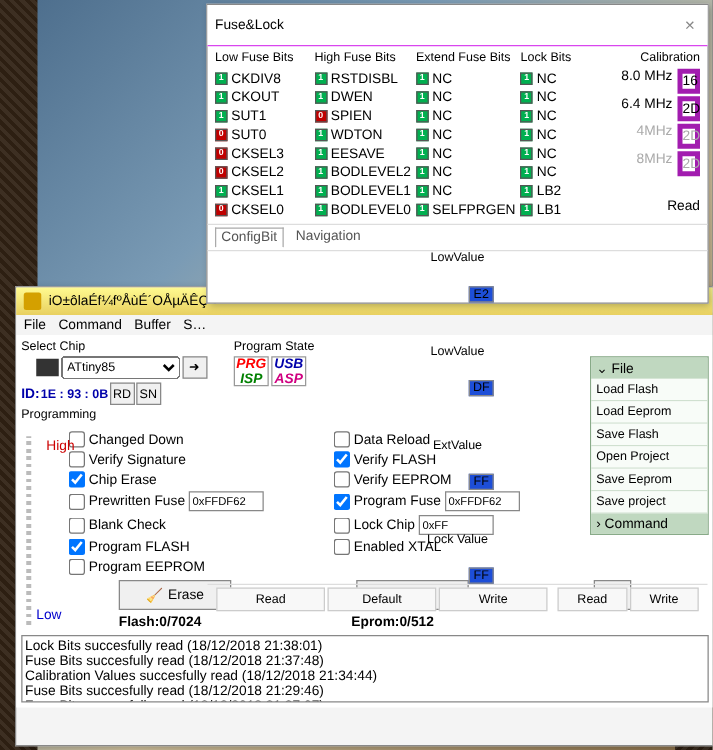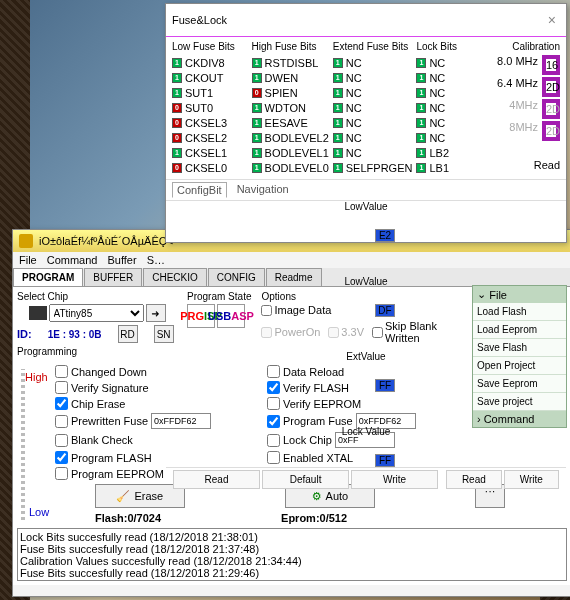--- a/index.html
+++ b/index.html
@@ -38,33 +38,33 @@
 .tab { padding: 3px 8px; font-size: 10px; border: 1px solid #999; border-bottom: none; margin-right: 1px; background: #e0e0e0; }
 .tab.active { background: #fff; font-weight: bold; }
 .main-body { background: #fff; padding: 4px; display: flex; flex-direction: column; height: calc(100% - 68px); }
 .top-row { display: flex; gap: 10px; align-items: flex-start; }
 .chip-sel { width: 160px; }
 .lbl { font-size: 10px; margin-bottom: 2px; display: block; }
 .sel-row { display: flex; gap: 2px; align-items: center; justify-content: center; }
 .chip-ico { width: 18px; height: 14px; background: #333; }
 select { font-size: 10px; height: 18px; }
 .sm-btn { width: 20px; height: 18px; border: 1px solid #888; background: #f0f0f0; font-size: 10px; display: flex; align-items: center; justify-content: center; }
-.id-row { display: flex; gap: 16px; align-items: center; margin-top: 3px; }
+.id-row { display: flex; gap: 1px; align-items: center; margin-top: 3px; }
 .id-v { font-weight: bold; color: #00a; font-size: 10px; }
 .prg-state { display: flex; gap: 2px; }
-.icon-b { width: 28px; height: 24px; border: 1px solid #999; display: flex; align-items: center; justify-content: center; font-size: 7px; font-weight: bold; }
+.icon-b { width: 28px; height: 24px; border: 1px solid #999; display: flex; flex-direction: column; align-items: center; justify-content: center; font-size: 7px; font-weight: bold; font-style: italic; }
 .opts { flex: 1; display: flex; flex-wrap: wrap; gap: 4px 8px; font-size: 10px; }
 .cb { display: flex; align-items: center; gap: 2px; }
 .cb input { width: 11px; height: 11px; }
 .side-panel { position: absolute; right: 4px; top: 55px; width: 95px; background: #e8f0e8; border: 1px solid #8a8; }
 .side-hdr { background: #c0d8c0; padding: 2px 4px; font-size: 10px; display: flex; align-items: center; gap: 3px; }
 .side-item { padding: 3px 4px; font-size: 10px; border-bottom: 1px solid #d0e0d0; background: #f8fcf8; }
 .prog-area { display: flex; margin-top: 6px; height: 175px; }
 .prog-bar { width: 38px; font-size: 9px; position: relative; }
-.prog-bar .hi { position: absolute; top: 6px; left: 8px; color: #c00; }
+.prog-bar .hi { position: absolute; top: 6px; left: 20px; color: #c00; }
 .prog-bar .lo { position: absolute; bottom: 6px; left: 12px; color: #00c; }
 .prog-bar .track { position: absolute; left: 4px; top: 4px; bottom: 4px; width: 4px; background: repeating-linear-gradient(0deg, #bbb, #bbb 3px, #fff 3px, #fff 6px); }
 .chk-grid { flex: 1; display: grid; grid-template-columns: 1fr 1fr; gap: 3px 12px; font-size: 10px; align-content: start; padding-right: 100px; }
 .chk-row { display: flex; align-items: center; gap: 3px; }
 .hex-in { width: 60px; height: 16px; border: 1px solid #888; font-size: 9px; padding: 0 2px; }
 .btn-row { display: flex; gap: 100px; padding: 4px 40px; }
 .big-btn { width: 90px; height: 24px; border: 1px solid #888; background: #f0f0f0; display: flex; align-items: center; justify-content: center; gap: 4px; font-size: 11px; }
 .stat-row { display: flex; gap: 120px; padding: 0 40px; font-size: 10px; font-weight: bold; }
 .log { border: 1px solid #888; background: #fff; font-size: 10px; padding: 2px; height: 60px; overflow: hidden; margin-top: 4px; }
 .dots-btn { width: 30px; height: 24px; border: 1px solid #888; background: #f0f0f0; text-align: center; }
@@ -80,27 +80,20 @@
   <div class="main-title">
     <span class="app-icon"></span>
     <span>iO±ôlaÉf¼fºÅùÉ´OÅµÄÊÇ&lt;</span>
   </div>
   <div class="menubar">
     <span>File</span>
     <span>Command</span>
     <span>Buffer</span>
     <span>S…</span>
   </div>
-  <div class="tabs">
-    <div class="tab active">PROGRAM</div>
-    <div class="tab">BUFFER</div>
-    <div class="tab">CHECKIO</div>
-    <div class="tab">CONFIG</div>
-    <div class="tab">Readme</div>
-  </div>
   <div class="main-body">
     <div class="top-row">
       <div class="chip-sel">
         <span class="lbl">Select Chip</span>
         <div class="sel-row">
           <span class="chip-ico"></span>
           <select style="width:95px"><option>ATtiny85</option></select>
           <span class="sm-btn">➜</span>
         </div>
         <div class="id-row">
@@ -114,43 +107,20 @@
         <span class="lbl">Program State</span>
         <div class="prg-state">
           <div class="icon-b">
               <span style="color:red">PRG</span>
               <span style="color:green">ISP</span>
             </div>
           <div class="icon-b">
               <span style="color:#00a">USB</span>
               <span style="color:#d00080">ASP</span>
             </div>
-        </div>
-      </div>
-      <div style="flex:1;padding-right:100px">
-        <span class="lbl">Options</span>
-        <div class="opts">
-          <label class="cb">
-              <input type="checkbox" style="">
-              <span>Image Data</span>
-            </label>
-          <div style="width:100%;display:flex;gap:8px">
-            <label class="cb" style="color:#aaa">
-                <input type="checkbox" disabled="" style="">
-                <span>PowerOn</span>
-              </label>
-            <label class="cb" style="color:#aaa">
-                <input type="checkbox" disabled="" style="">
-                <span>3.3V</span>
-              </label>
-            <label class="cb">
-                <input type="checkbox" style="">
-                <span>Skip Blank Written</span>
-              </label>
-          </div>
         </div>
       </div>
     </div>
 
     <span class="lbl" style="margin-top:2px">Programming</span>
     <div class="prog-area">
       <div class="prog-bar">
         <div class="track"></div>
         <span class="hi">High</span>
         <span class="lo">Low</span>

